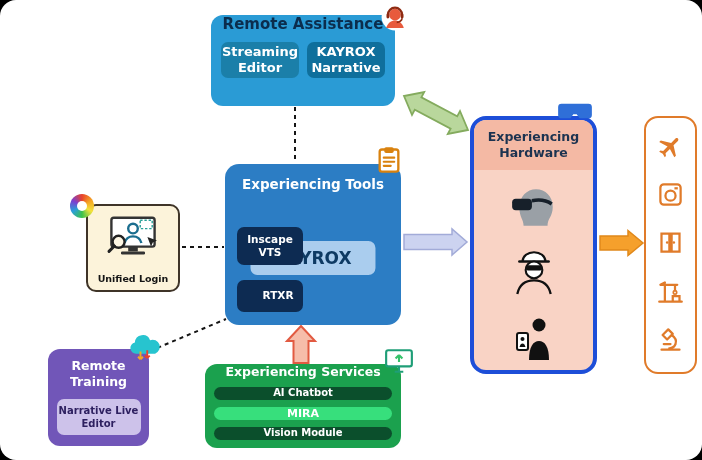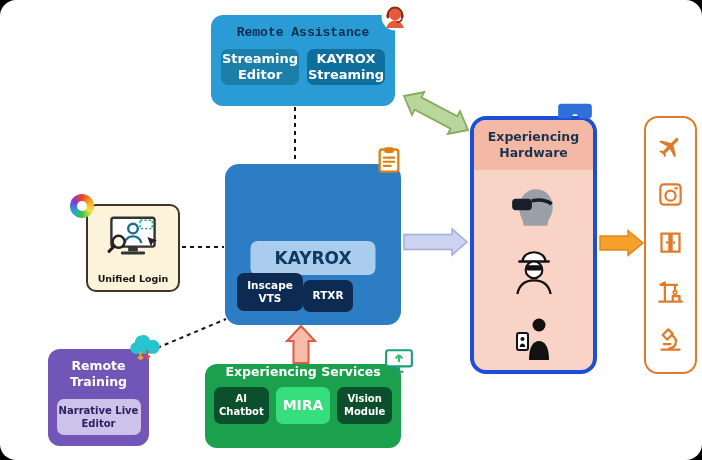--- a/index.html
+++ b/index.html
@@ -4,57 +4,57 @@
 <style>
   html,body{margin:0;padding:0;}
   body{width:702px;height:460px;background:#000;font-family:"DejaVu Sans","Liberation Sans",sans-serif;overflow:hidden;}
   .stage{position:absolute;left:0;top:0;width:702px;height:460px;background:#fff;border-radius:16px;overflow:hidden;}
   .overlay{position:absolute;left:0;top:0;z-index:1;pointer-events:none;}
   .box{position:absolute;z-index:2;box-sizing:border-box;}
   .box-title{font-weight:bold;text-align:center;}
 
   
   .remote-assistance{left:211px;top:15px;width:184px;height:91px;background:#2a9bd5;border-radius:12px;}
-  .remote-assistance .box-title{color:#0b2d4d;font-size:13px;padding-top:10px;font-family:Liberation Mono, monospace;}
+  .remote-assistance .box-title{color:#0b2d4d;font-size:15px;}
   .ra-row{display:flex;gap:8px;justify-content:center;margin-top:9px;padding:0 10px;}
   .pill{border-radius:7px;color:#fff;font-size:13px;font-weight:bold;text-align:center;line-height:1.25;
         display:flex;align-items:center;justify-content:center;height:36px;}
   .pill.streaming{background:#1b7fa9;width:78px;}
   .pill.kayrox-as{background:#0f6f9c;width:78px;}
 
   
   .experiencing-tools{left:225px;top:164px;width:176px;height:161px;background:#2c7dc4;border-radius:14px;}
   .experiencing-tools .box-title{color:#fff;font-size:13.5px;padding-top:12px;}
   .kayrox-chip{position:absolute;left:50%;transform:translateX(-50%);top:53px;background:#aacdee;color:#0d3a63;
         font-weight:bold;font-size:17px;padding:7px 24px;border-radius:7px;margin-top:24px;}
-  .tools-row{position:absolute;left:12px;right:12px;bottom:13px;display:flex;justify-content:flex-start;}
+  .tools-row{position:absolute;left:12px;right:12px;bottom:13px;display:flex;justify-content:space-between;flex-direction:column;}
   .dark-chip{background:#0d2b52;color:#fff;font-size:10.5px;font-weight:bold;border-radius:7px;text-align:center;
         line-height:1.25;display:flex;align-items:center;justify-content:center;height:38px;}
   .dark-chip.inscape{width:66px;}
-  .dark-chip.rtxr{width:50px;height:32px;margin-top:7px;}
+  .dark-chip.rtxr{width:50px;height:32px;margin-top:15px;padding-left:16px;}
 
   
   .unified-login{left:86px;top:204px;width:94px;height:88px;background:#fcf3da;border:2.5px solid #3f3428;border-radius:10px;
         display:flex;flex-direction:column;align-items:center;justify-content:space-between;padding:7px 4px 6px;}
   .unified-login .label{font-size:9.5px;font-weight:bold;color:#141414;}
 
   
   .remote-training{left:48px;top:349px;width:101px;height:97px;background:#7156b8;border-radius:12px;}
   .remote-training .box-title{color:#fff;font-size:12.5px;line-height:1.3;padding:9px 18px 0;}
   .training-chip{margin:8px auto 0;width:80px;background:#cdc2ea;color:#2e2060;font-size:10px;font-weight:bold;
         border-radius:7px;padding:5px 2px;text-align:center;line-height:1.3;}
 
   
   .experiencing-services{left:205px;top:364px;width:196px;height:84px;background:#1ba14e;border-radius:12px;}
   .experiencing-services .box-title{color:#fff;font-size:12.5px;padding-top:0;}
-  .services-row{display:flex;gap:7px;padding:0 9px;margin-top:8px;}
+  .services-row{display:flex;gap:7px;padding:0 9px;margin-top:8px;flex-direction:column;}
   .svc-chip{border-radius:7px;font-size:10px;font-weight:bold;color:#fff;flex:1;text-align:center;line-height:1.25;
         display:flex;align-items:center;justify-content:center;height:37px;}
   .svc-chip.dark{background:#0b4f2c;}
-  .svc-chip.mira{background:#37df7c;font-size:14px;}
+  .svc-chip.mira{background:#37df7c;font-size:11px;}
 
   
   .experiencing-hardware{left:470px;top:116px;width:127px;height:258px;background:#f9d3c5;border:4px solid #1d4ed8;border-radius:16px;}
   .hw-header{background:#f4b9a4;border-radius:12px 12px 0 0;padding:9px 6px 8px;}
   .hw-header .box-title{color:#1c3350;font-size:12.5px;line-height:1.3;}
   .hw-icons{display:flex;flex-direction:column;align-items:center;gap:15px;margin-top:13px;}
 
   
   .industries{left:644px;top:116px;width:53px;height:258px;background:#fff;border:2.5px solid #e07b2a;border-radius:14px;
         display:flex;flex-direction:column;align-items:center;justify-content:space-around;padding:6px 0;}
@@ -83,25 +83,26 @@
 
     <polygon points="600,236 628,236 628,230.5 643,243 628,255.5 628,250 600,250" fill="#f5a02c" stroke="#e0881a" stroke-width="1.5"></polygon>
 
     <polygon points="293.5,363 293.5,341 287,341 301,326 315,341 308.5,341 308.5,363" fill="#f6bdaa" stroke="#e25a41" stroke-width="2"></polygon>
   </svg>
 
   <div class="box remote-assistance">
     <div class="box-title">Remote Assistance</div>
     <div class="ra-row">
       <div class="pill streaming">Streaming Editor</div>
-      <div class="pill kayrox-as">KAYROX Streaming</div>
+      <div class="pill kayrox-as">KAYROX Narrative</div>
     </div>
   </div>
 
   <div class="box experiencing-tools">
+    <div class="box-title">Experiencing Tools</div>
     <div class="kayrox-chip">KAYROX</div>
     <div class="tools-row">
       <div class="dark-chip inscape">Inscape VTS</div>
       <div class="dark-chip rtxr">RTXR</div>
     </div>
   </div>
 
   <div class="box unified-login">
     <span>
       <svg viewBox="0 0 48 40" width="58" height="48">

